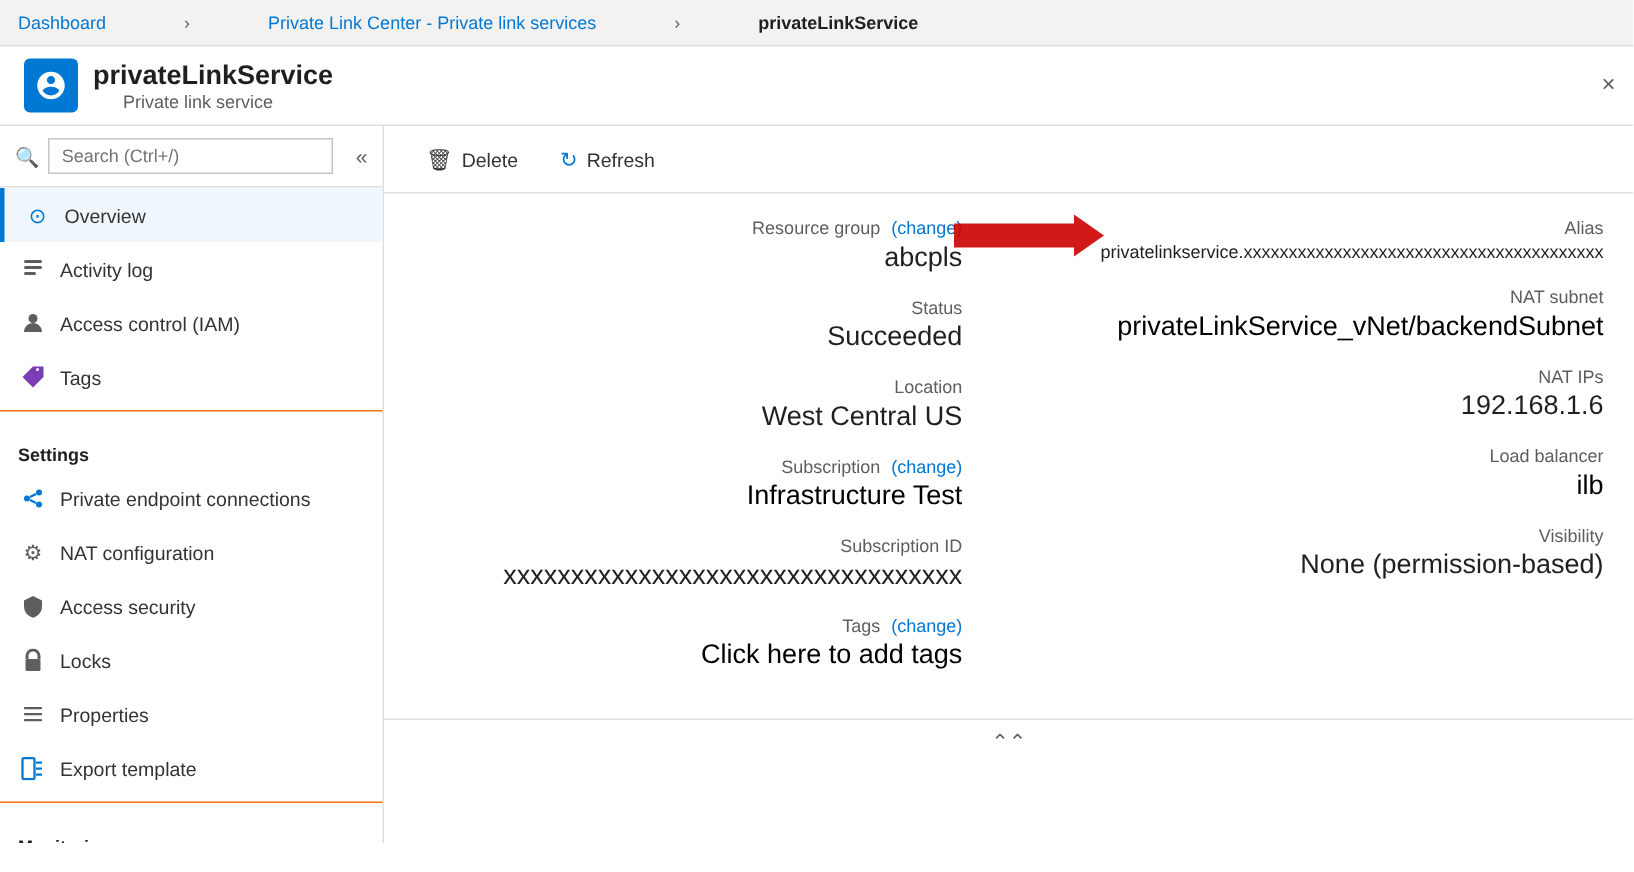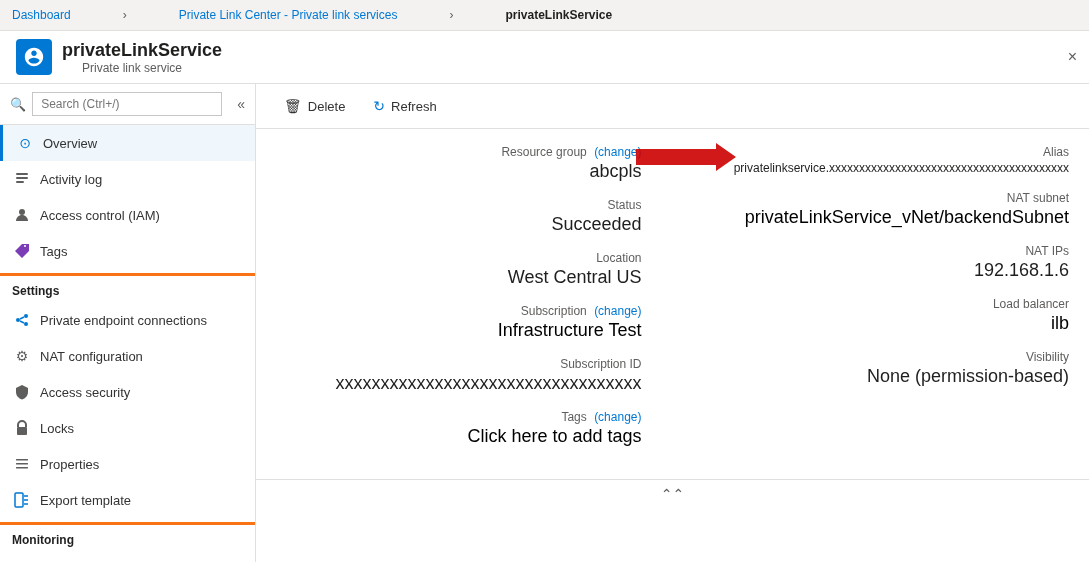--- a/index.html
+++ b/index.html
@@ -28,21 +28,21 @@
     .sidebar-search input { border: 1px solid #c8c6c4; padding: 4px 8px; font-size: 12px; width: 190px; outline: none; }
     .sidebar-search-icon { color: #605e5c; margin-right: 6px; font-size: 13px; }
     .collapse-btn { margin-left: auto; background: none; border: none; cursor: pointer; color: #605e5c; font-size: 14px; }
 
     .sidebar-scroll { overflow-y: auto; flex: 1; position: relative; }
 
     .nav-item { display: flex; align-items: center; padding: 8px 12px; cursor: pointer; color: #333; font-size: 13px; }
     .nav-item.active { background: #eff6fc; border-left: 3px solid #0078d4; }
     .nav-item .nav-icon { width: 20px; height: 20px; margin-right: 8px; display: flex; align-items: center; justify-content: center; font-size: 14px; flex-shrink: 0; }
 
-    .section-label { padding: 8px 12px 4px; font-size: 12px; font-weight: 600; color: #201f1e; border-top: 3px solid #f97316; margin-top: 4px; }
+    .section-label { padding: 22px 12px 4px; font-size: 12px; font-weight: 600; color: #201f1e; border-top: 1px solid #f97316; margin-top: 4px; }
 
     
     .main { flex: 1; overflow-y: auto; }
     .toolbar { display: flex; align-items: center; padding: 8px 16px; border-bottom: 1px solid #e1dfdd; gap: 4px; }
     .toolbar-btn { display: flex; align-items: center; padding: 6px 12px; background: none; border: none; cursor: pointer; font-size: 13px; color: #333; gap: 6px; }
 
     .content { padding: 16px 20px; display: flex; gap: 62px; text-align: right; }
     .col { flex: 1; }
     .field { margin-bottom: 16px; }
     .field-label { font-size: 12px; color: #605e5c; margin-bottom: 2px; }

